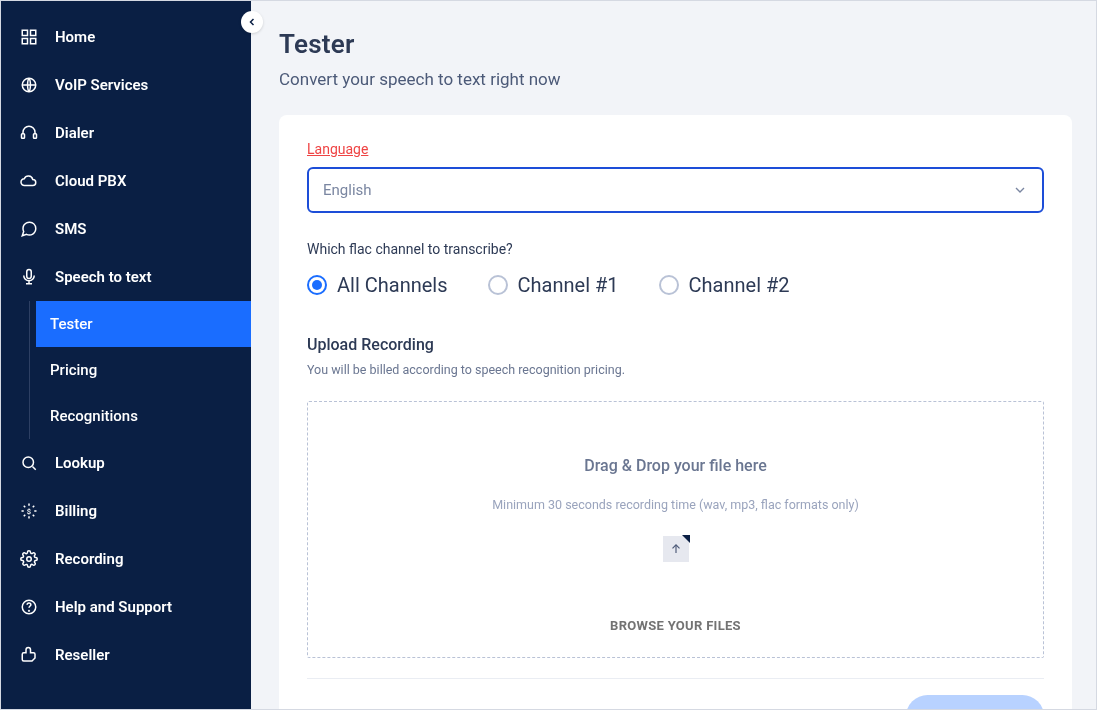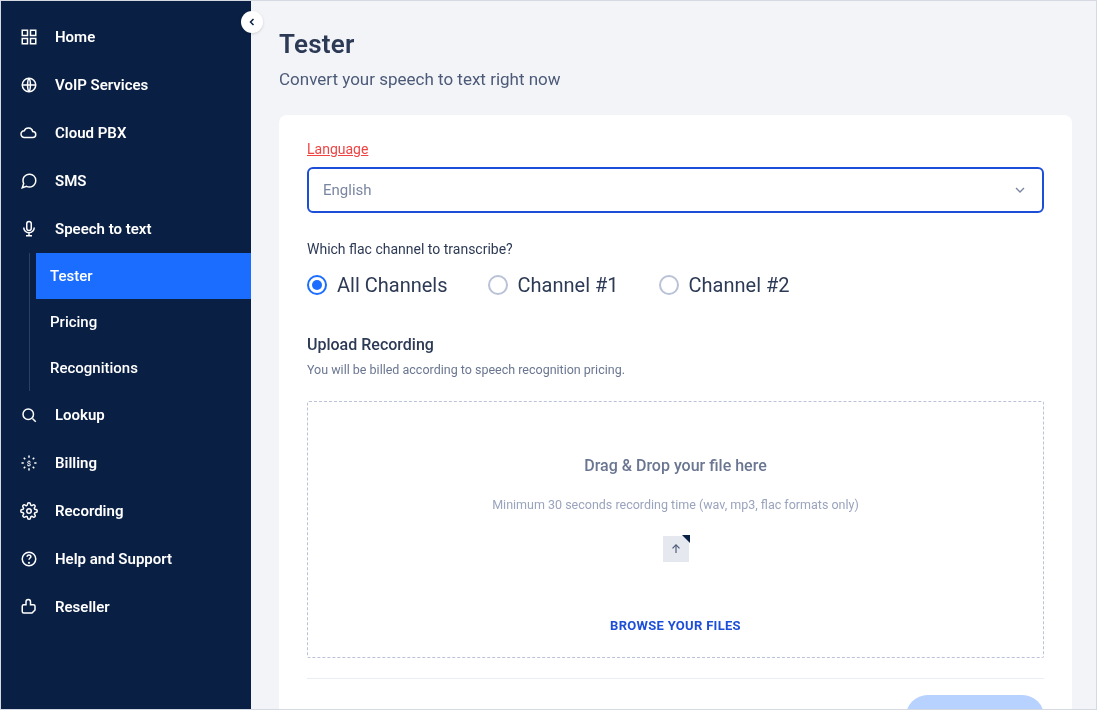--- a/index.html
+++ b/index.html
@@ -123,21 +123,21 @@
     cursor: pointer;
   }
   .drop-title { font-size: 16px; color: #6a7691; font-weight: 500; }
   .drop-sub { font-size: 12.5px; color: #9aa4bd; }
   .file-icon {
     width: 26px; height: 26px; background: #e6e8ef;
     display:flex; align-items:center; justify-content:center; position:relative; margin-top:2px;
   }
   .file-corner { position:absolute; top:-1px; right:-1px; width:0; height:0;
     border-top: 8px solid #0a1f44; border-left: 8px solid transparent; }
-  .browse-link { font-size: 13px; font-weight: 700; color: #1d4ed8; letter-spacing:.3px; margin-top: 34px; cursor:pointer; }
+  .browse-link { font-size: 13px; font-weight: 700; color: #737373; letter-spacing:.3px; margin-top: 34px; cursor:pointer; }
 
   .divider { border: none; border-top: 1px solid #eaedf3; margin-top: 20px; }
   .actions { display:flex; justify-content:flex-end; margin-top: 16px; }
   .start-btn {
     background: #b8d2ff;
     color: #fff;
     font-weight: 700;
     font-size: 13px;
     letter-spacing: .5px;
     border: none;
@@ -168,20 +168,30 @@
   <div class="nav-item">
     <span class="icon">
       <svg width="18" height="18" viewBox="0 0 24 24" fill="none" stroke="currentColor" stroke-width="2">
           <circle cx="12" cy="12" r="9"></circle>
           <path d="M3 12h18M12 3c2.5 3 2.5 15 0 18M12 3c-2.5 3-2.5 15 0 18"></path>
         </svg>
     </span>
     <span>VoIP Services</span>
   </div>
 
+  <div class="nav-item">
+    <span class="icon">
+      <svg width="18" height="18" viewBox="0 0 24 24" fill="none" stroke="currentColor" stroke-width="2">
+          <path d="M4 13v-2a8 8 0 0 1 16 0v2"></path>
+          <rect x="2" y="13" width="4" height="6" rx="1"></rect>
+          <rect x="18" y="13" width="4" height="6" rx="1"></rect>
+        </svg>
+    </span>
+    <span>Dialer</span>
+  </div>
 
   <div class="nav-item">
     <span class="icon">
       <svg width="18" height="18" viewBox="0 0 24 24" fill="none" stroke="currentColor" stroke-width="2">
           <path d="M17 18a4 4 0 0 0 0-8 6 6 0 0 0-11.3-1A4.5 4.5 0 0 0 6 18z"></path>
         </svg>
     </span>
     <span>Cloud PBX</span>
   </div>
 

